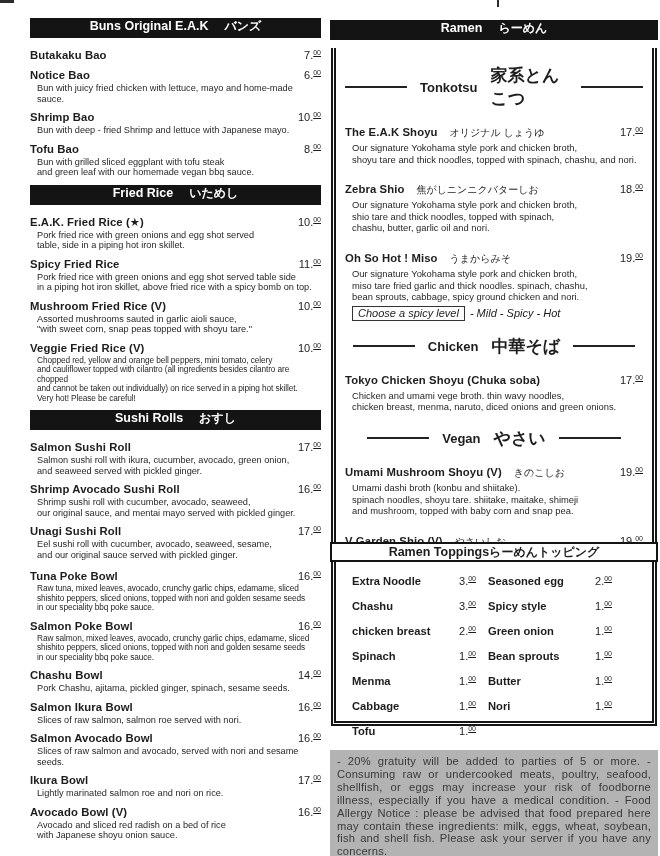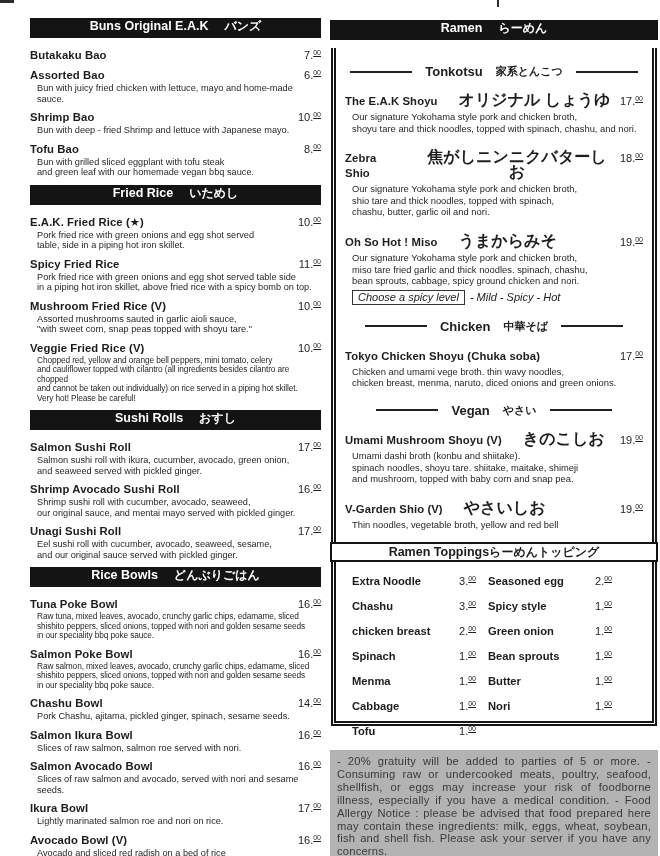--- a/index.html
+++ b/index.html
@@ -15,37 +15,37 @@
 
   
   .bar { background:#141414; color:#fff; height:20px; line-height:16px;
          text-align:center; font-weight:bold; font-size:12.5px; margin-bottom:8px; }
   .bar .jp { margin-left:16px; font-size:12px; }
 
   .section { margin-bottom:7px; }
 
   
   .mi { margin-bottom:4px; }
-  .mi-head { display:flex; align-items:baseline; line-height:13px; margin-bottom:1px;gap:9px; }
+  .mi-head { display:flex; align-items:baseline; line-height:13px; margin-bottom:1px; }
   .mi-name { font-weight:bold; font-size:11.3px; letter-spacing:.1px; }
-  .mi-jp { font-weight:bold; font-size:16px; margin-left:12px;text-align:center; }
+  .mi-jp { font-weight:normal; font-size:10px; margin-left:12px;text-align:center; }
   .price { margin-left:auto; font-size:11px; white-space:nowrap; }
   .price .p-int::after { content:"."; }
   .price sup { font-size:7px; text-decoration:underline; vertical-align:4px; }
   .mi-desc { padding-left:7px; font-size:9.2px; line-height:10.5px; color:#272727; }
   .mi-desc.condensed { font-size:8.3px; line-height:9.5px; letter-spacing:-.1px; }
 
   
   .ramen-box { height:494px; margin:0 1px; border-left:5px double #161616;
                border-right:5px double #161616; padding:10px 9px 0; overflow:hidden; }
   .divider { display:flex; align-items:center; justify-content:center; gap:13px;
              font-weight:bold; font-size:13px; margin:4px 0 12px; }
   .divider:first-child { margin-top:6px; }
   .divider .dline { width:62px; height:2px; background:#222; flex:0 0 auto; }
-  .divider .jp { font-size:11px; }
+  .divider .jp { font-size:17px; }
   .r-item { margin-bottom:14px; }
   .r-item .mi-head { line-height:15px; margin-bottom:2px; }
   .r-item .mi-desc { font-size:9.4px; line-height:11.6px; }
   .spicy-row { margin:3px 0 0 7px; font-style:italic; font-size:11px; line-height:13px; }
   .spicy-box { display:inline-block; border:1px solid #333; padding:0 5px; margin-right:5px; }
 
   
   .top-header { border:2px solid #141414; background:#fff; text-align:center;
                 font-weight:bold; font-size:12.5px; height:20px; line-height:16px; }
   .top-header .jp { font-size:12px; }
@@ -70,21 +70,21 @@
     <div class="section">
       <div class="bar"><span>Buns Original E.A.K</span><span class="jp">バンズ</span></div>
       <div class="mi">
         <div class="mi-head">
           <span class="mi-name">Butakaku Bao</span>
           <span class="price"><span class="p-int">7</span><sup>00</sup></span>
         </div>
       </div>
       <div class="mi">
         <div class="mi-head">
-          <span class="mi-name">Assorted Bao</span>
+          <span class="mi-name">Notice Bao</span>
           <span class="price"><span class="p-int">6</span><sup>00</sup></span>
         </div>
         <div class="mi-desc">
           <div>Bun with juicy fried chicken with lettuce, mayo and home-made sauce.</div>
         </div>
       </div>
       <div class="mi">
         <div class="mi-head">
           <span class="mi-name">Shrimp Bao</span>
           <span class="price"><span class="p-int">10</span><sup>00</sup></span>
@@ -176,21 +176,20 @@
           <span class="mi-name">Unagi Sushi Roll</span>
           <span class="price"><span class="p-int">17</span><sup>00</sup></span>
         </div>
         <div class="mi-desc">
           <div>Eel sushi roll with cucumber, avocado, seaweed, sesame,</div>
           <div>and our original sauce served with pickled ginger.</div>
         </div>
       </div>
     </div>
     <div class="section">
-      <div class="bar"><span>Rice Bowls</span><span class="jp">どんぶりごはん</span></div>
       <div class="mi">
         <div class="mi-head">
           <span class="mi-name">Tuna Poke Bowl</span>
           <span class="price"><span class="p-int">16</span><sup>00</sup></span>
         </div>
         <div class="mi-desc condensed">
           <div>Raw tuna, mixed leaves, avocado, crunchy garlic chips, edamame, sliced</div>
           <div>shishito peppers, sliced onions, topped with nori and golden sesame seeds</div>
           <div>in our speciality bbq poke sauce.</div>
         </div>

